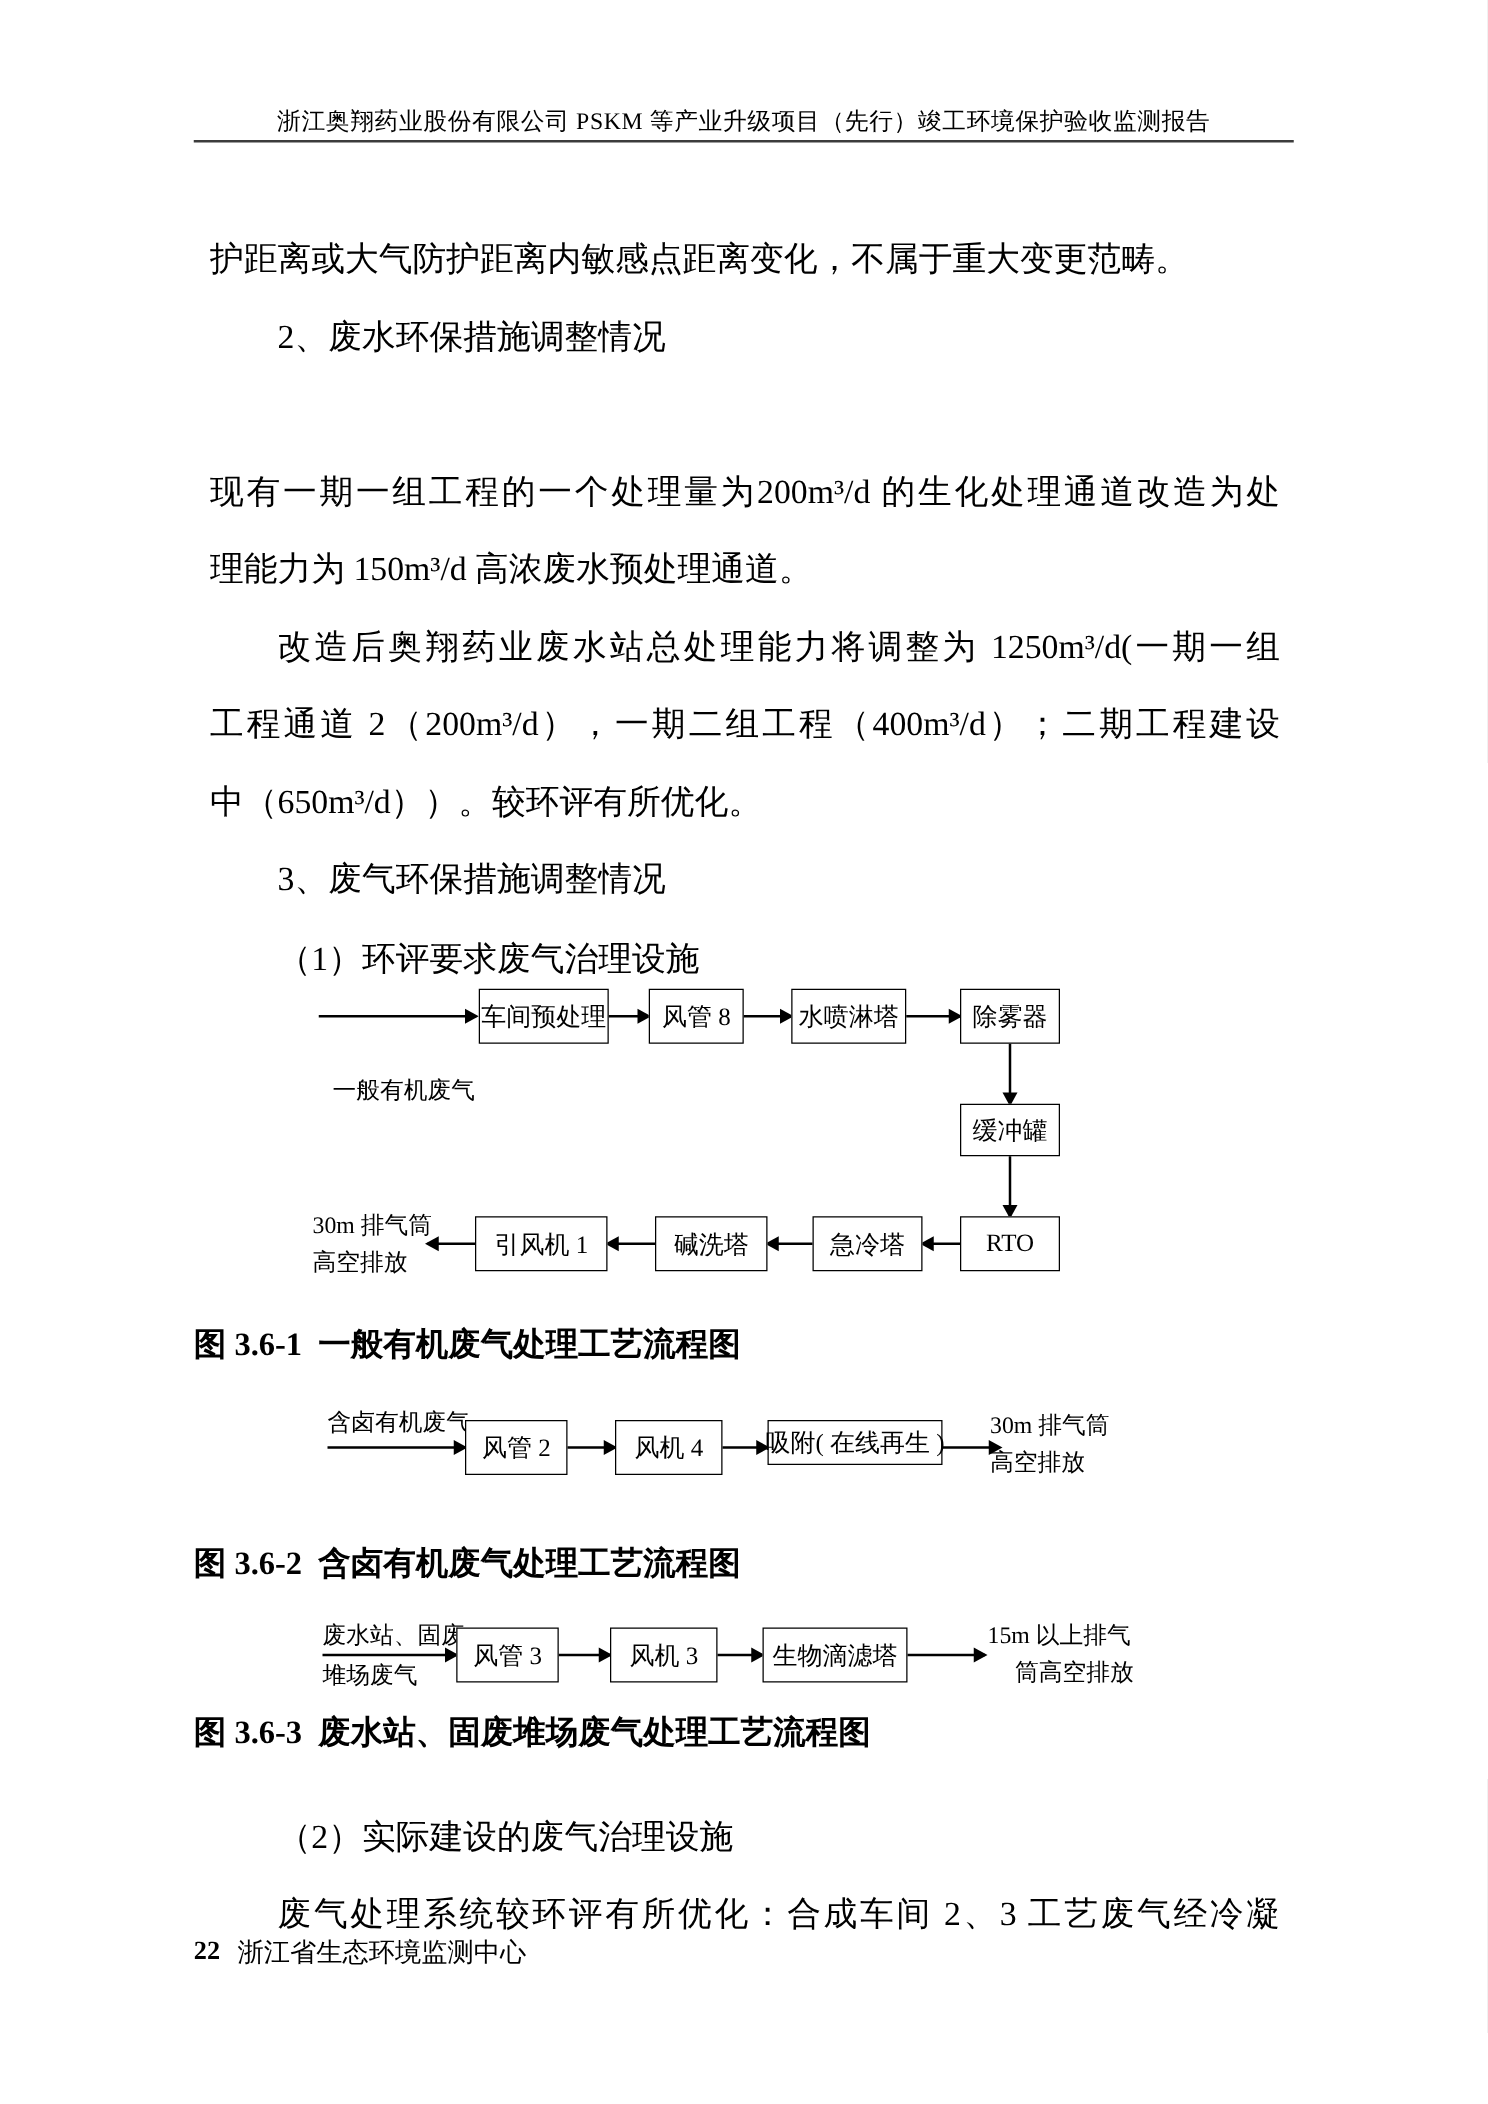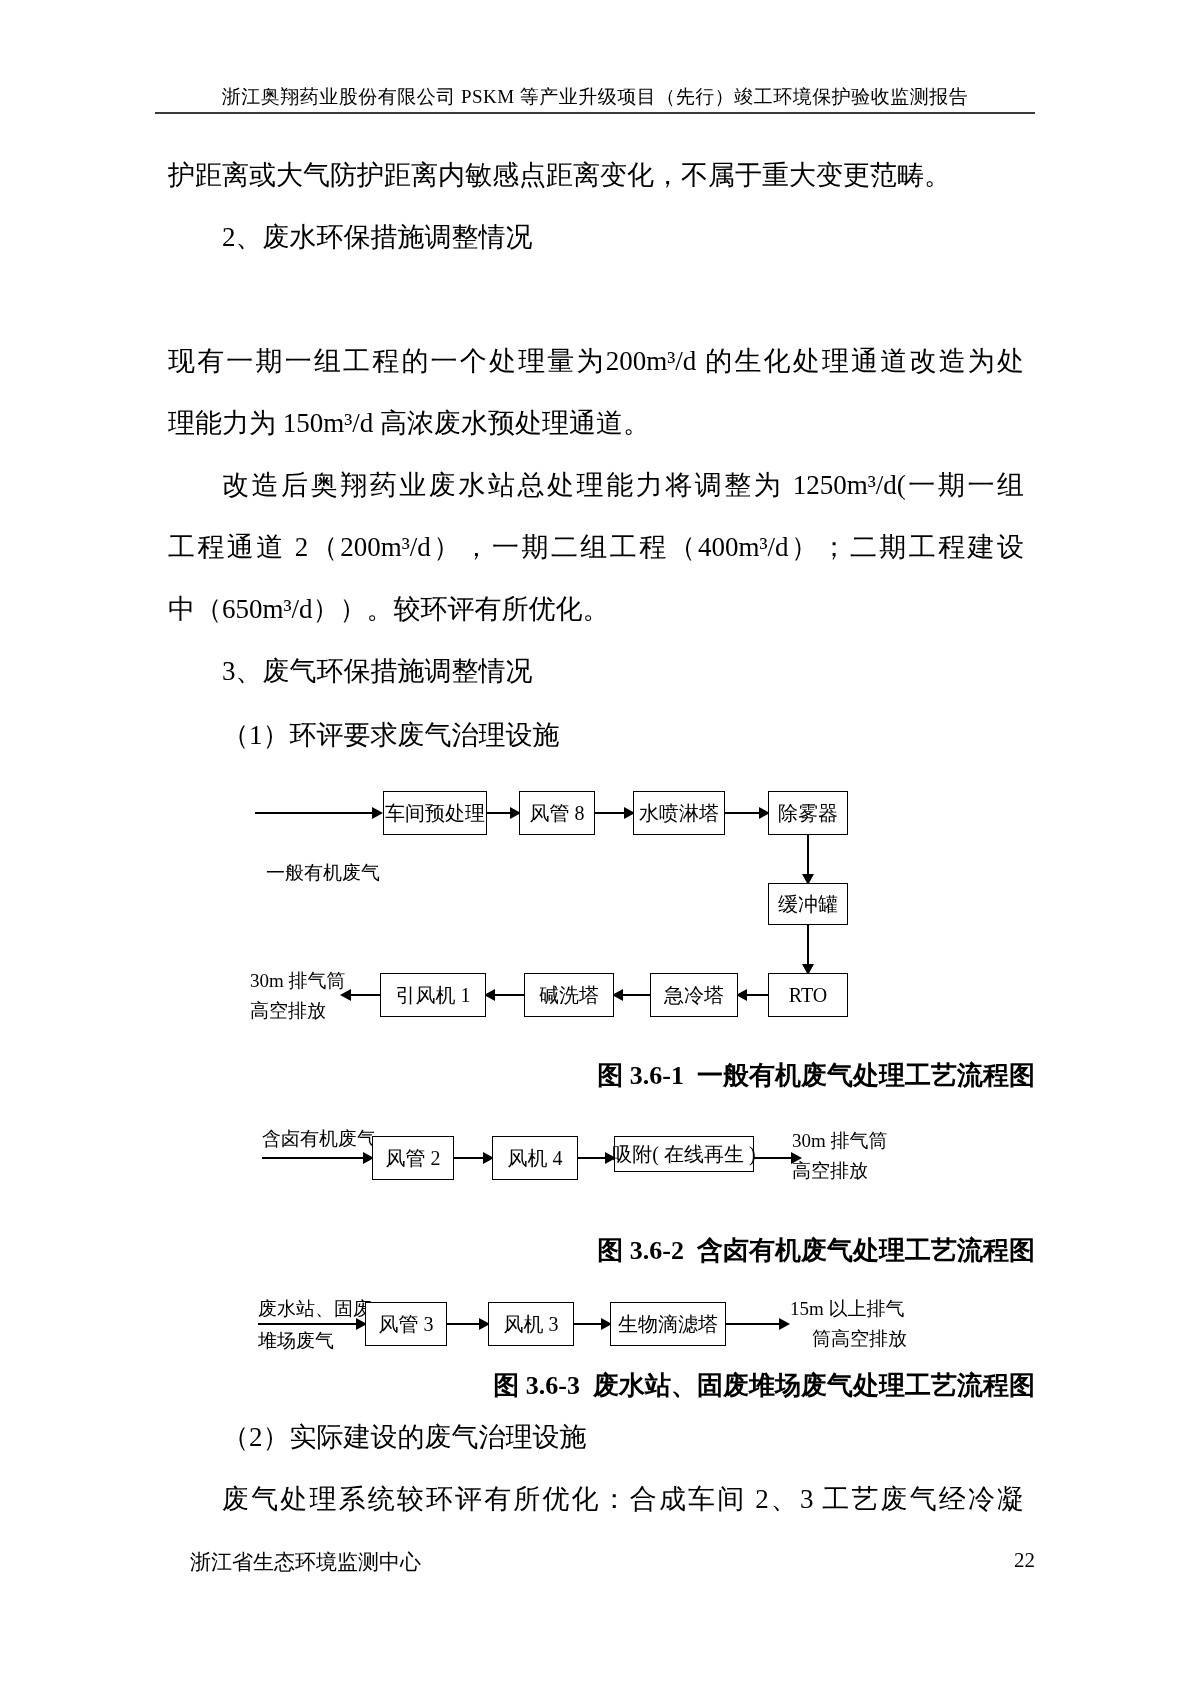--- a/index.html
+++ b/index.html
@@ -20,20 +20,21 @@
   }
   .header-rule{
     position:absolute;top:112px;left:155px;width:880px;height:2px;
     background:#3c3c3c;
   }
   
   .bline{
     position:absolute;left:168px;width:856px;
     font-size:27px;line-height:34px;
     white-space:pre-wrap;
+    margin-top:32px;
   }
   .indent{padding-left:54px;box-sizing:border-box;}
   .fill{text-align:justify;text-align-last:justify;}
   
   .dbox{
     position:absolute;border:1.5px solid #000;background:#fff;
     display:flex;align-items:center;justify-content:center;
     font-size:20px;white-space:nowrap;box-sizing:border-box;
   }
   .dlabel{
@@ -47,26 +48,26 @@
   .harrow.left::before{
     content:'';position:absolute;left:-2px;top:-5px;width:0;height:0;
     border-right:11px solid #000;border-top:6px solid transparent;border-bottom:6px solid transparent;
   }
   .varrow{position:absolute;width:2px;background:#000;}
   .varrow::after{
     content:'';position:absolute;bottom:-2px;left:-5px;width:0;height:0;
     border-top:11px solid #000;border-left:6px solid transparent;border-right:6px solid transparent;
   }
   .caption{
-    position:absolute;left:155px;width:880px;text-align:right;
+    position:absolute;left:155px;width:880px;text-align:left;
     font-weight:bold;font-size:26px;white-space:pre-wrap;
   }
   
   .footer-org{position:absolute;top:1548px;left:190px;font-size:21px;}
-  .footer-page{position:absolute;top:1548px;left:155px;width:880px;text-align:right;font-size:21px;}
+  .footer-page{position:absolute;top:1548px;left:155px;width:880px;text-align:left;font-size:21px;font-weight:bold;}
 </style>
 </head>
 <body>
 
 <div class="page">
 
   <div class="header-title">浙江奥翔药业股份有限公司 PSKM 等产业升级项目（先行）竣工环境保护验收监测报告</div>
   <div class="header-rule"></div>
 
   <div class="bline" style="top:158px">护距离或大气防护距离内敏感点距离变化，不属于重大变更范畴。</div>

